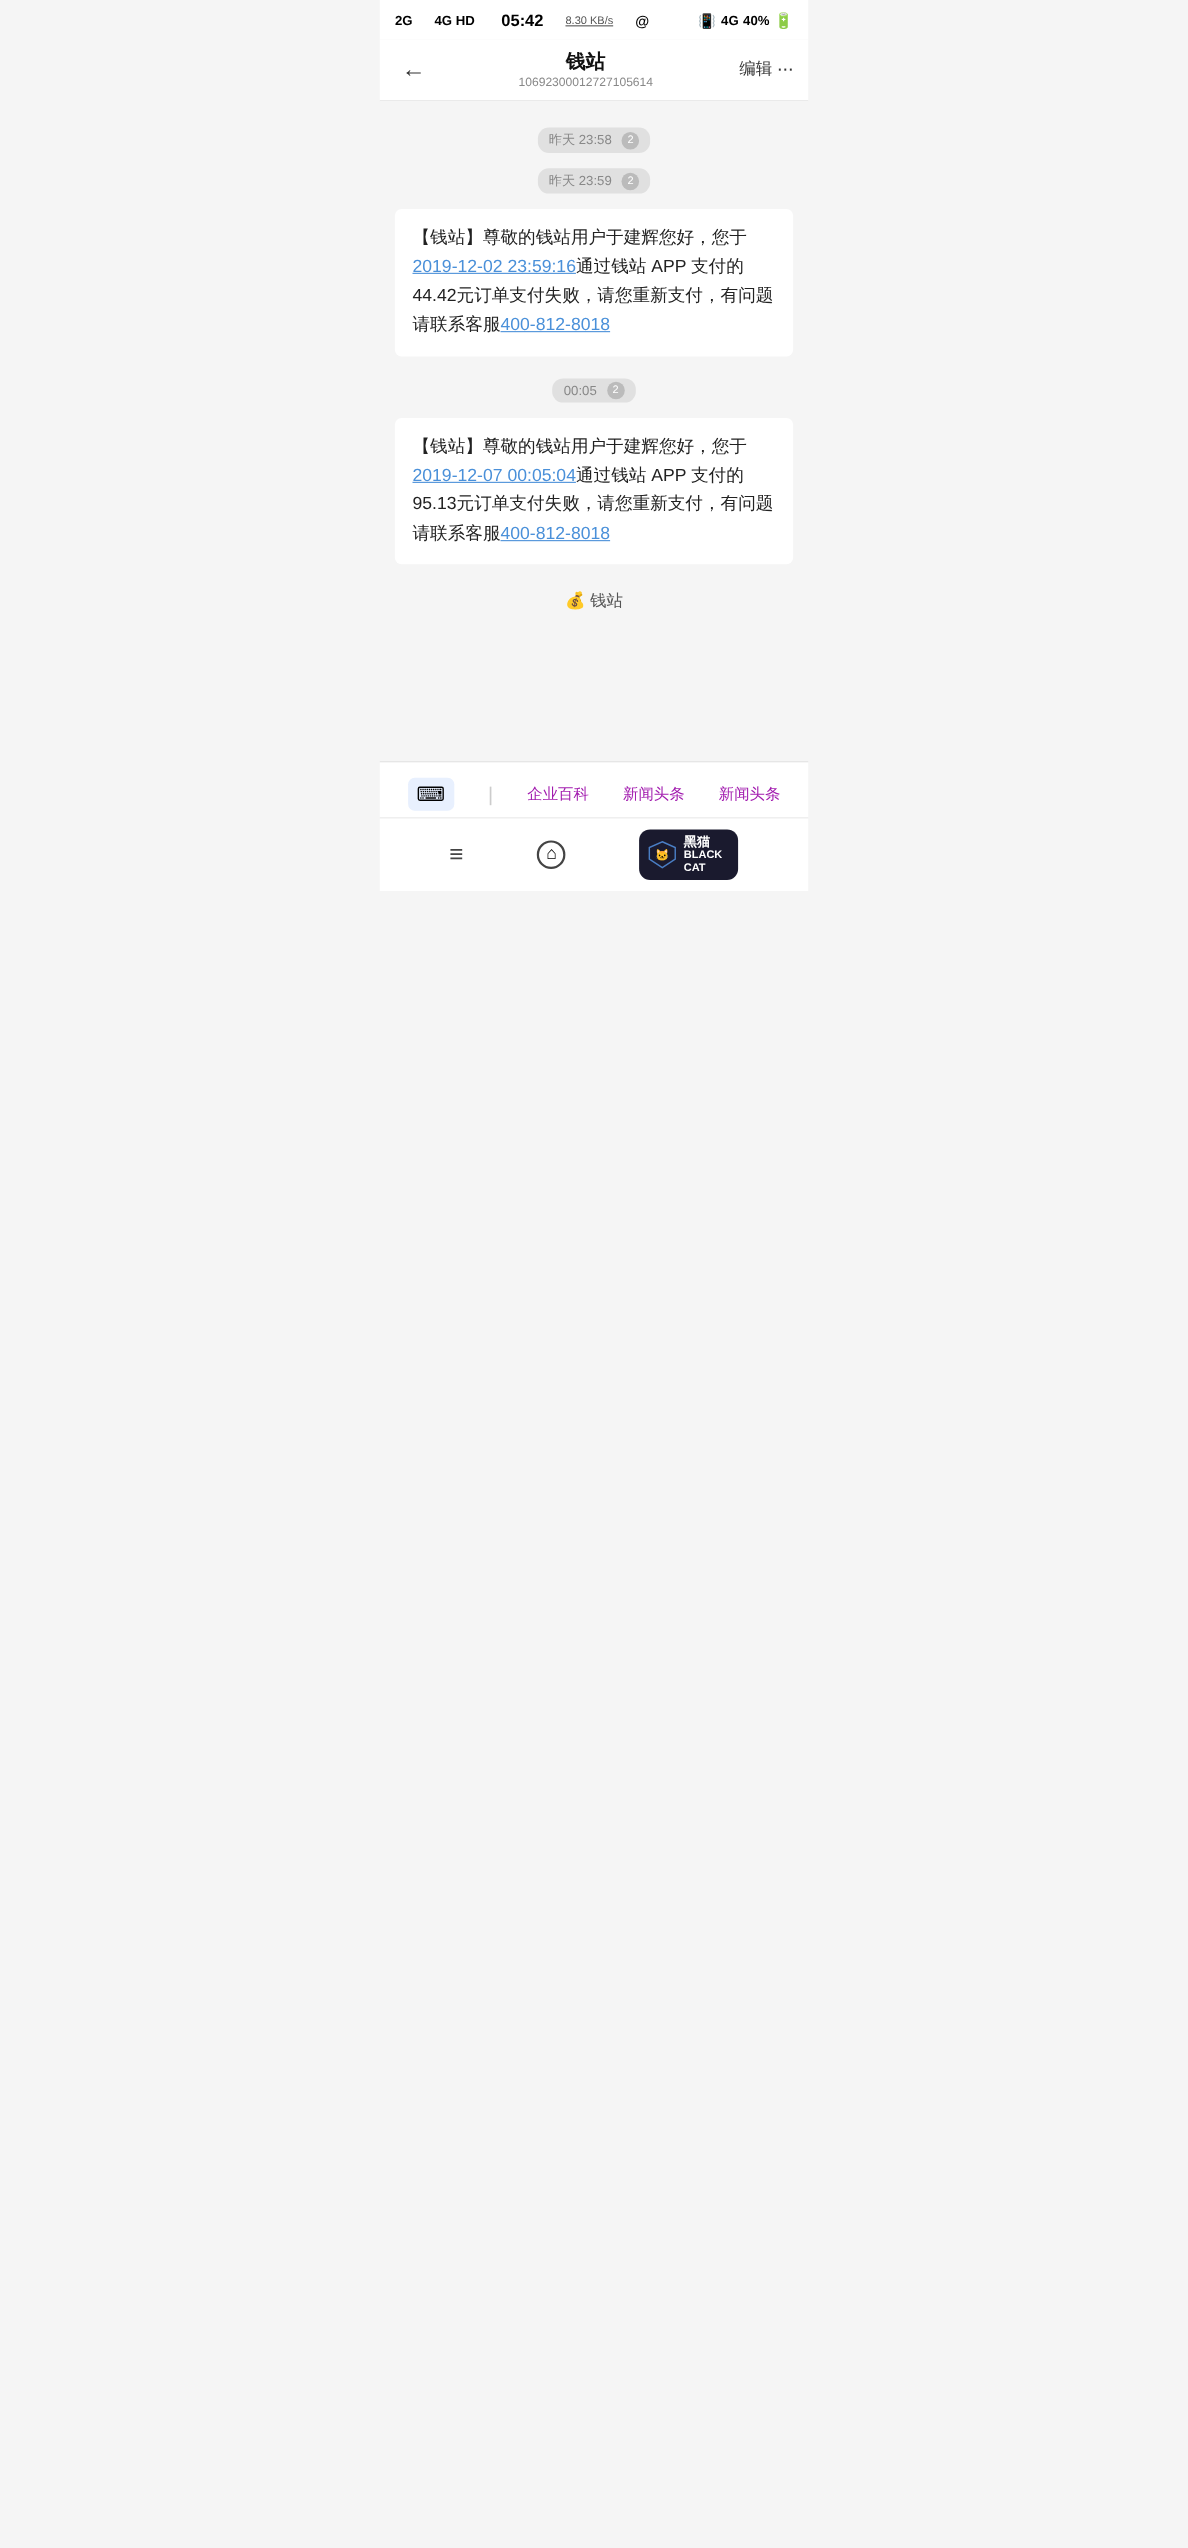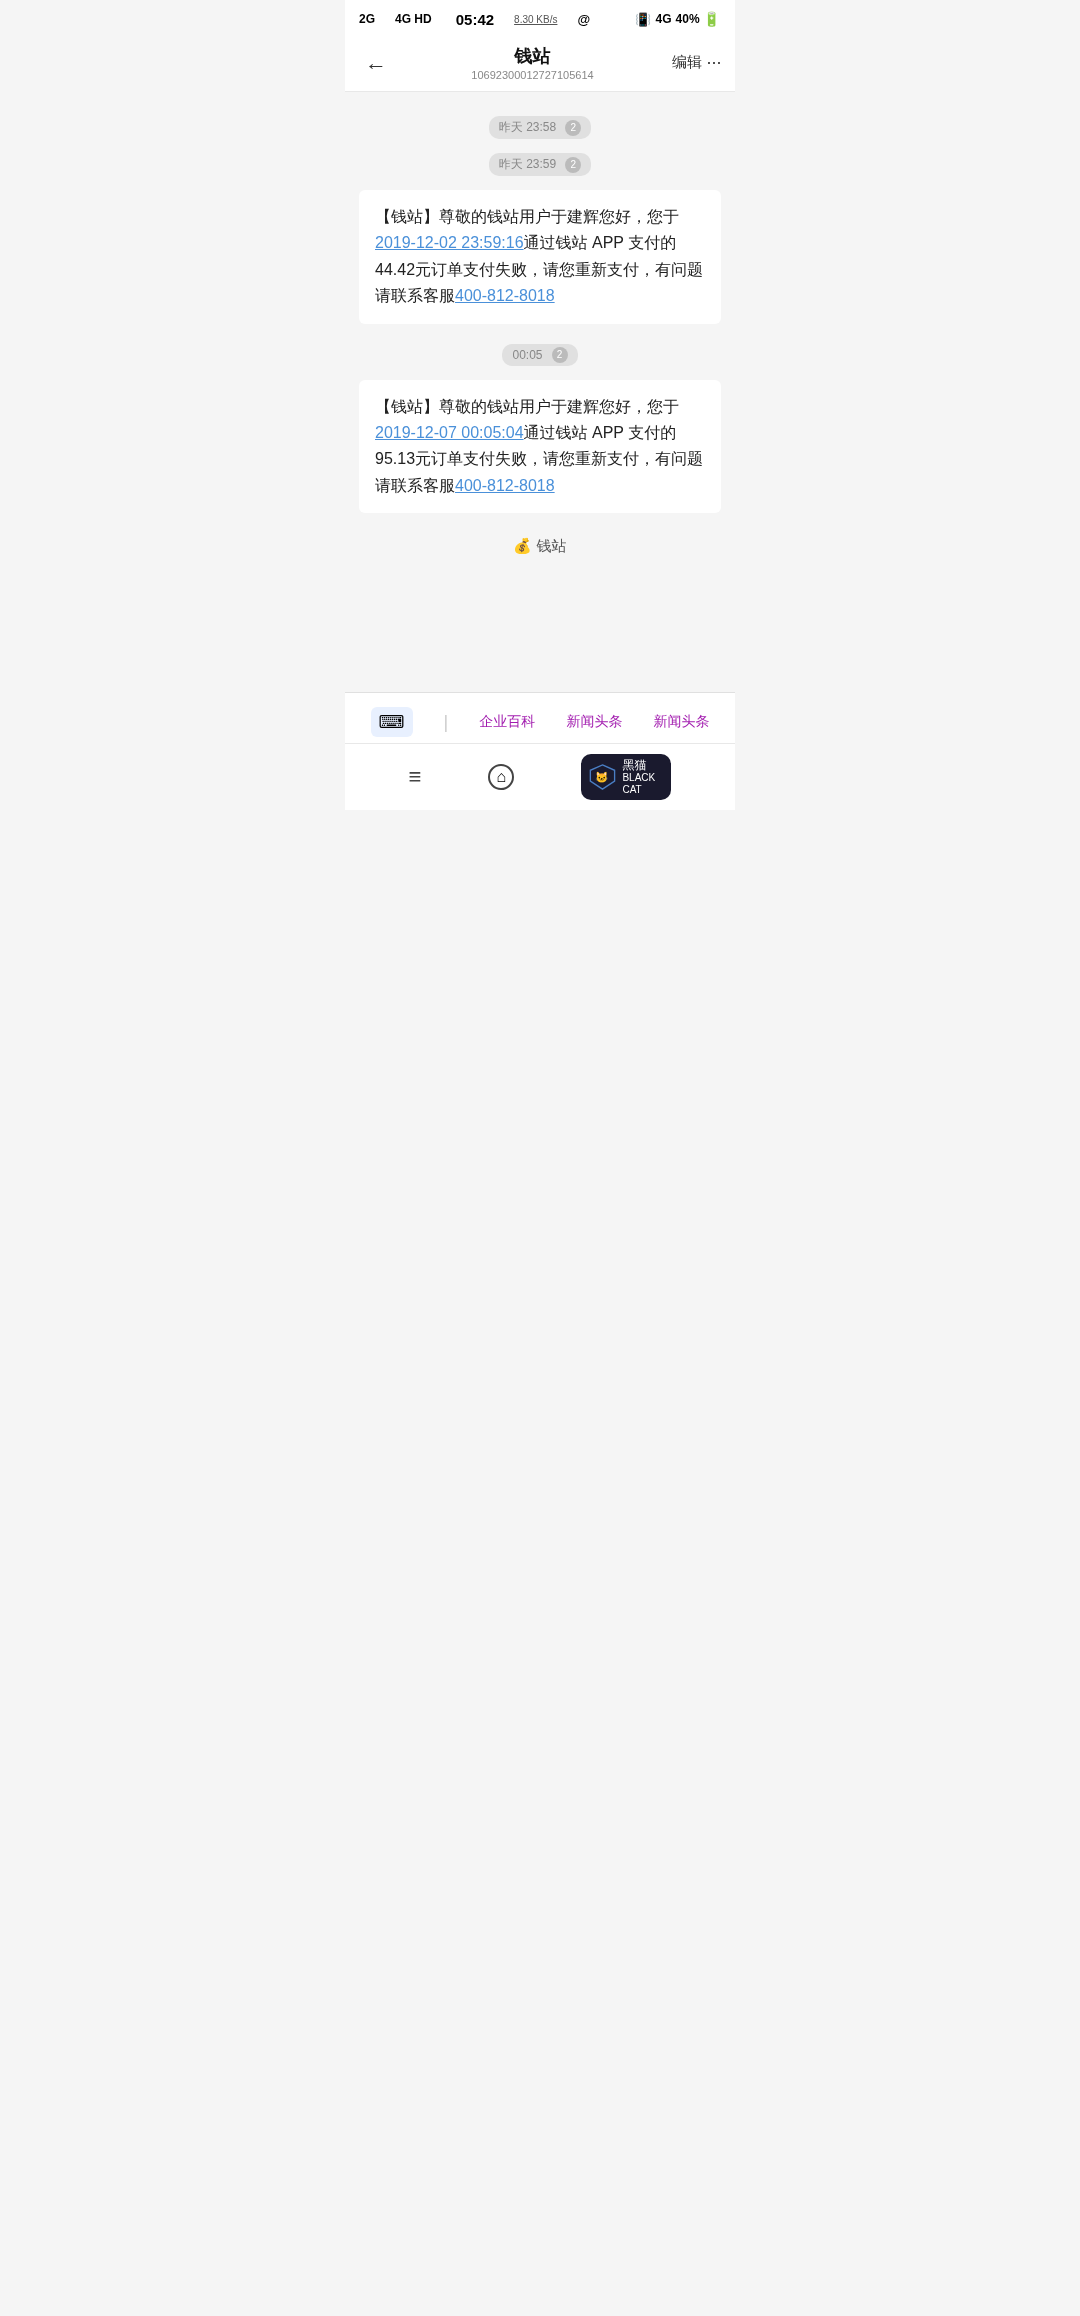--- a/index.html
+++ b/index.html
@@ -210,21 +210,21 @@
       gap: 6px;
       width: 100px;
     }
     .cat-logo-svg {
       width: 36px;
       height: 36px;
     }
     .cat-text {
       color: #fff;
       font-size: 10px;
-      font-weight: normal;
+      font-weight: bold;
       line-height: 1.2;
     }
     .cat-text .black {
       font-size: 12px;
     }
   </style>
 </head>
 <body>
 
 <div class="status-bar">

